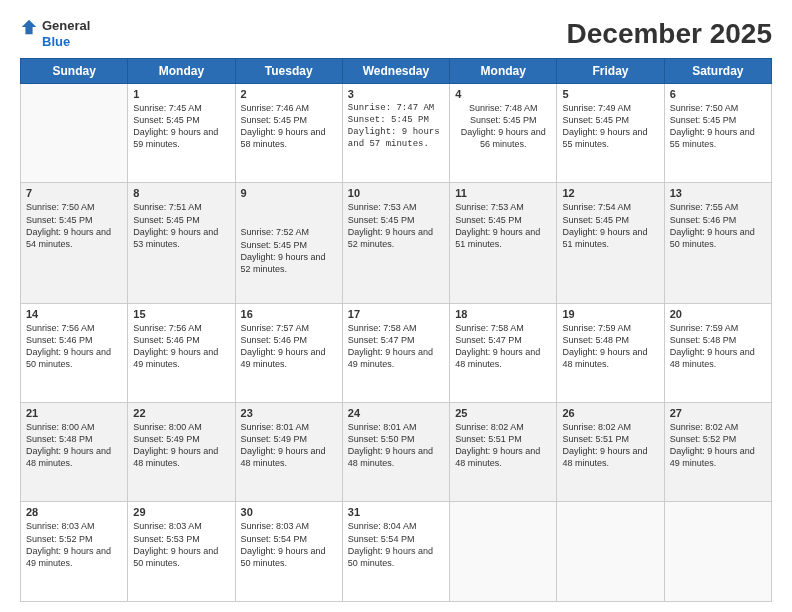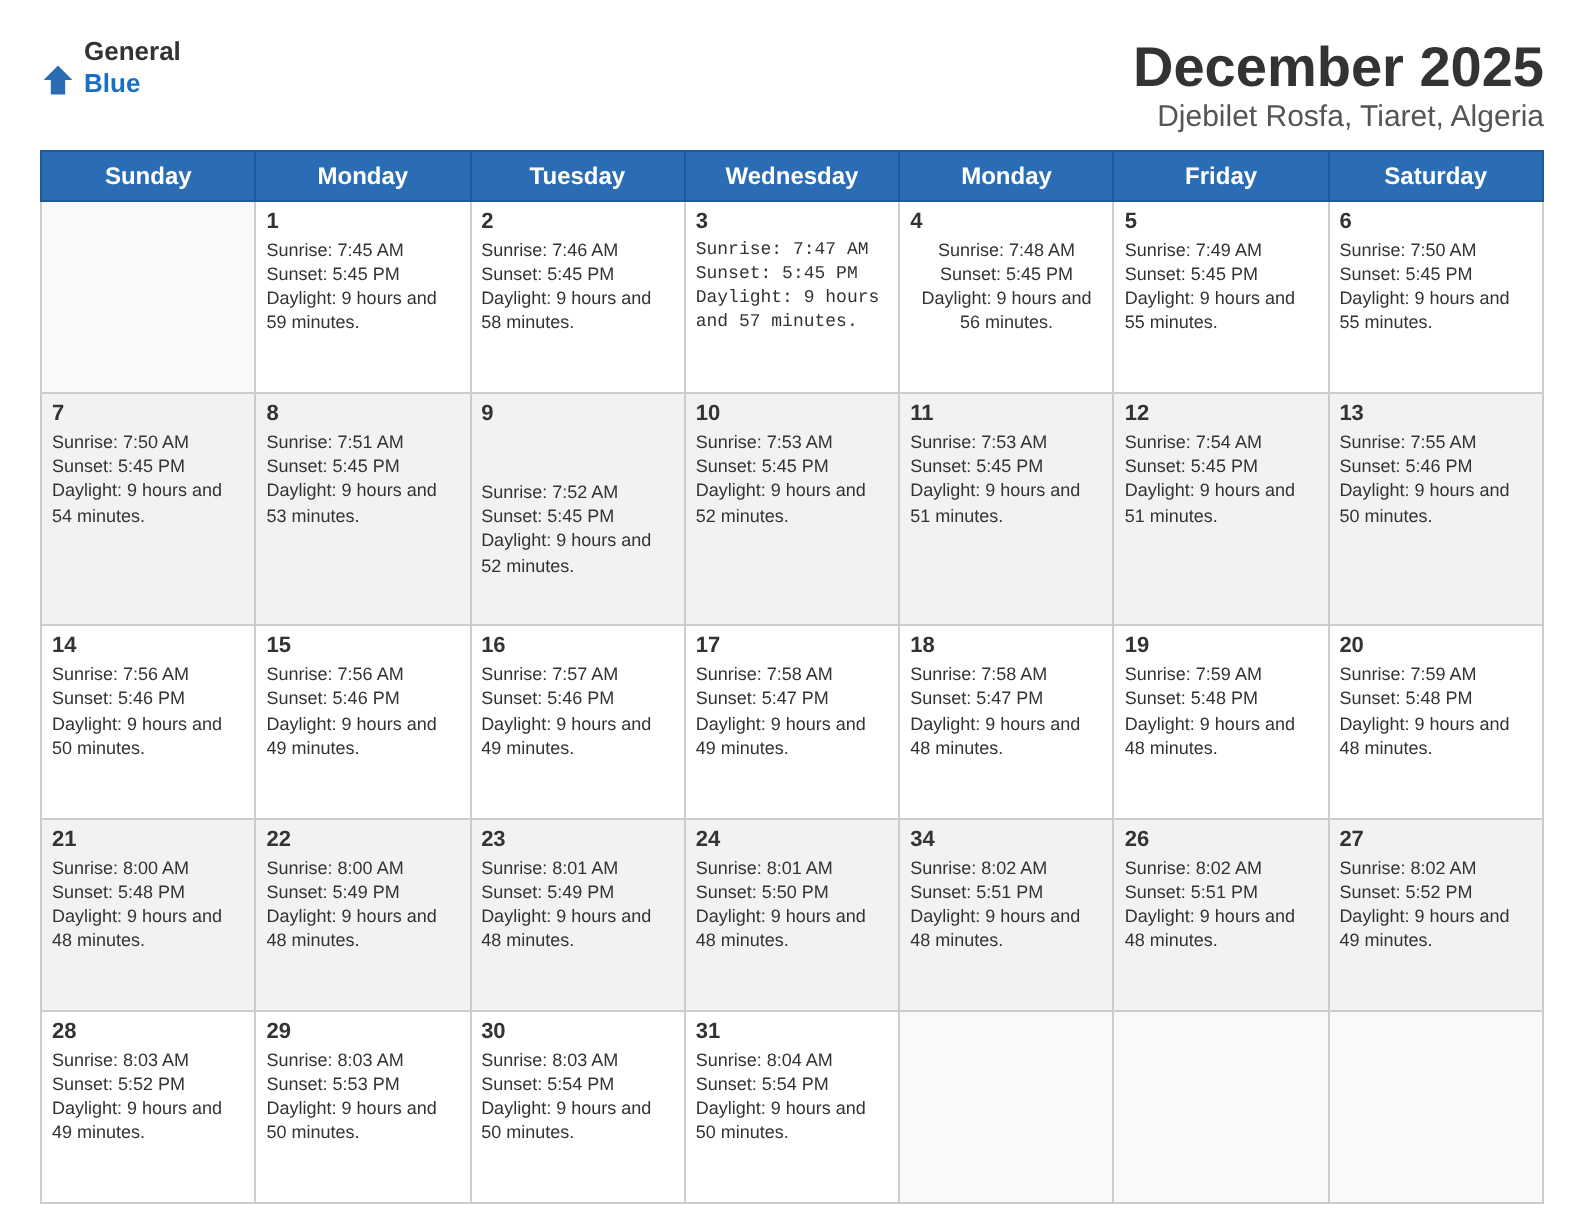--- a/index.html
+++ b/index.html
@@ -18,21 +18,21 @@
       flex-direction: column;
     }
     .header {
       display: flex;
       justify-content: space-between;
       align-items: flex-start;
       margin-bottom: 8px;
     }
     .logo {
       display: flex;
-      align-items: flex-end;
+      align-items: flex-start;
     }
     .logo-text {
       display: flex;
       flex-direction: column;
       font-size: 13px;
       font-weight: bold;
       line-height: 1.2;
     }
     .logo-text .general { color: #333; }
     .logo-text .blue { color: #1a6ec7; }
@@ -106,21 +106,20 @@
       <svg class="logo-icon" viewBox="0 0 20 20">
         <polygon points="10,2 18,10 14,10 14,18 6,18 6,10 2,10" fill="#2a6db5"></polygon>
       </svg>
       <div class="logo-text">
         <span class="general">General</span>
         <span class="blue">Blue</span>
       </div>
     </div>
     <div class="title-block">
       <h1>December 2025</h1>
-      <h2>Djebilet Rosfa, Tiaret, Algeria</h2>
     </div>
   </div>
 
   <table class="calendar">
     <thead>
       <tr>
         <th>Sunday</th>
         <th>Monday</th>
         <th>Tuesday</th>
         <th>Wednesday</th>
@@ -276,21 +275,21 @@
 Sunset: 5:49 PM
 Daylight: 9 hours and 48 minutes.</div>
           </td>
           <td>
             <span class="day-num">24</span>
             <div class="day-info" style="white-space: pre-line;">Sunrise: 8:01 AM
 Sunset: 5:50 PM
 Daylight: 9 hours and 48 minutes.</div>
           </td>
           <td>
-            <span class="day-num">34</span>
+            <span class="day-num">25</span>
             <div class="day-info" style="white-space: pre-line;">Sunrise: 8:02 AM
 Sunset: 5:51 PM
 Daylight: 9 hours and 48 minutes.</div>
           </td>
           <td>
             <span class="day-num">26</span>
             <div class="day-info" style="white-space: pre-line;">Sunrise: 8:02 AM
 Sunset: 5:51 PM
 Daylight: 9 hours and 48 minutes.</div>
           </td>

